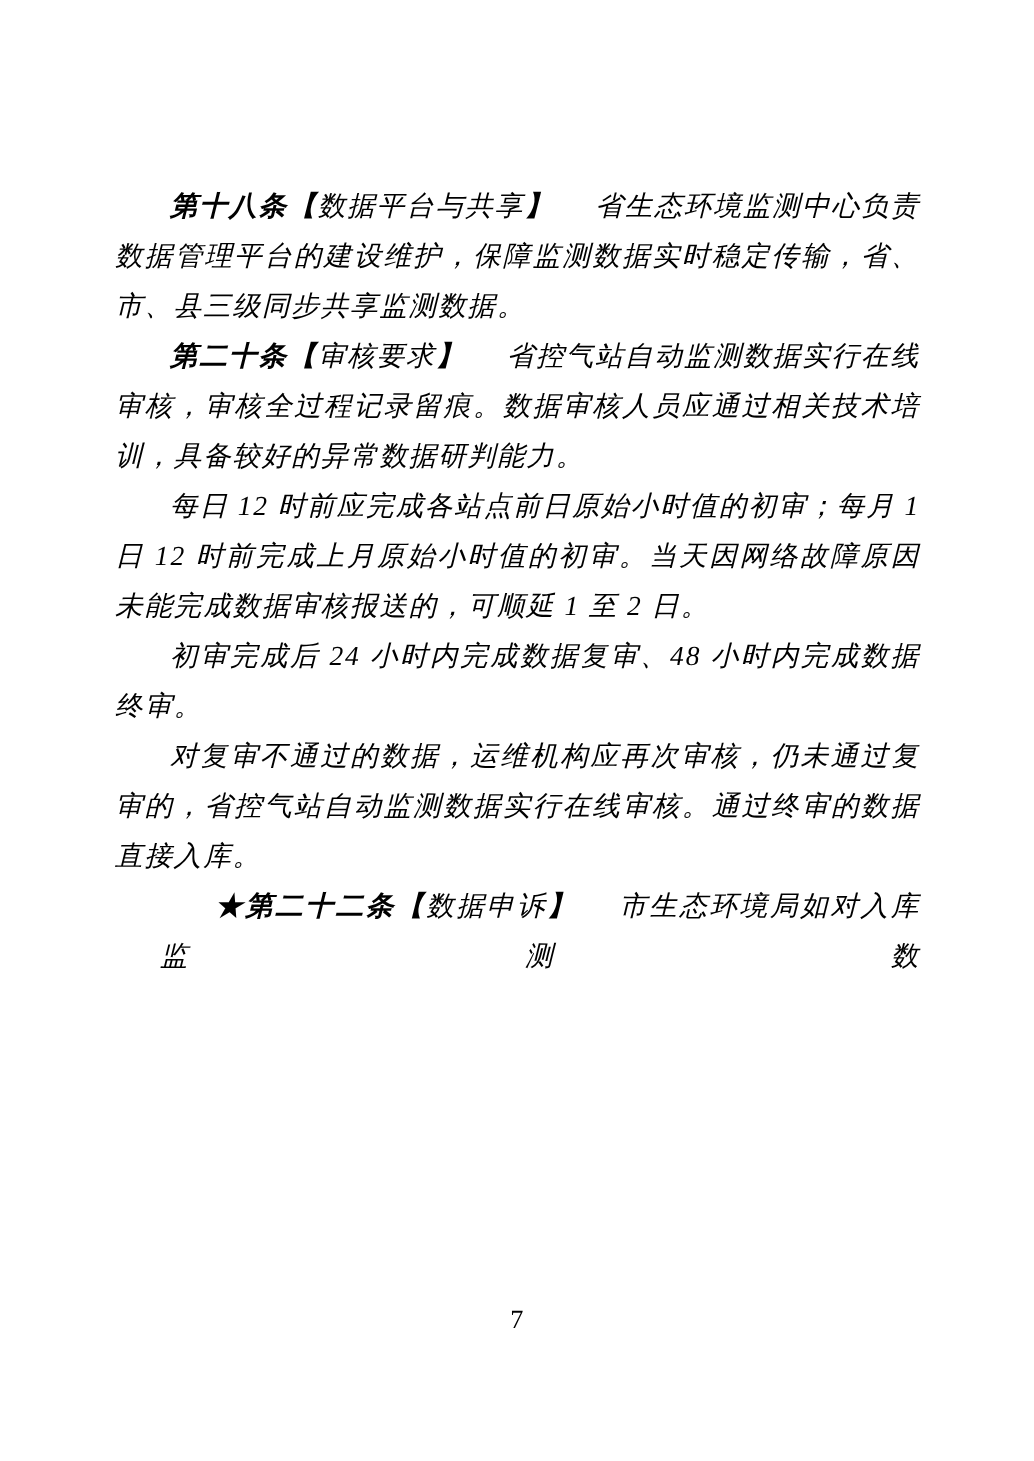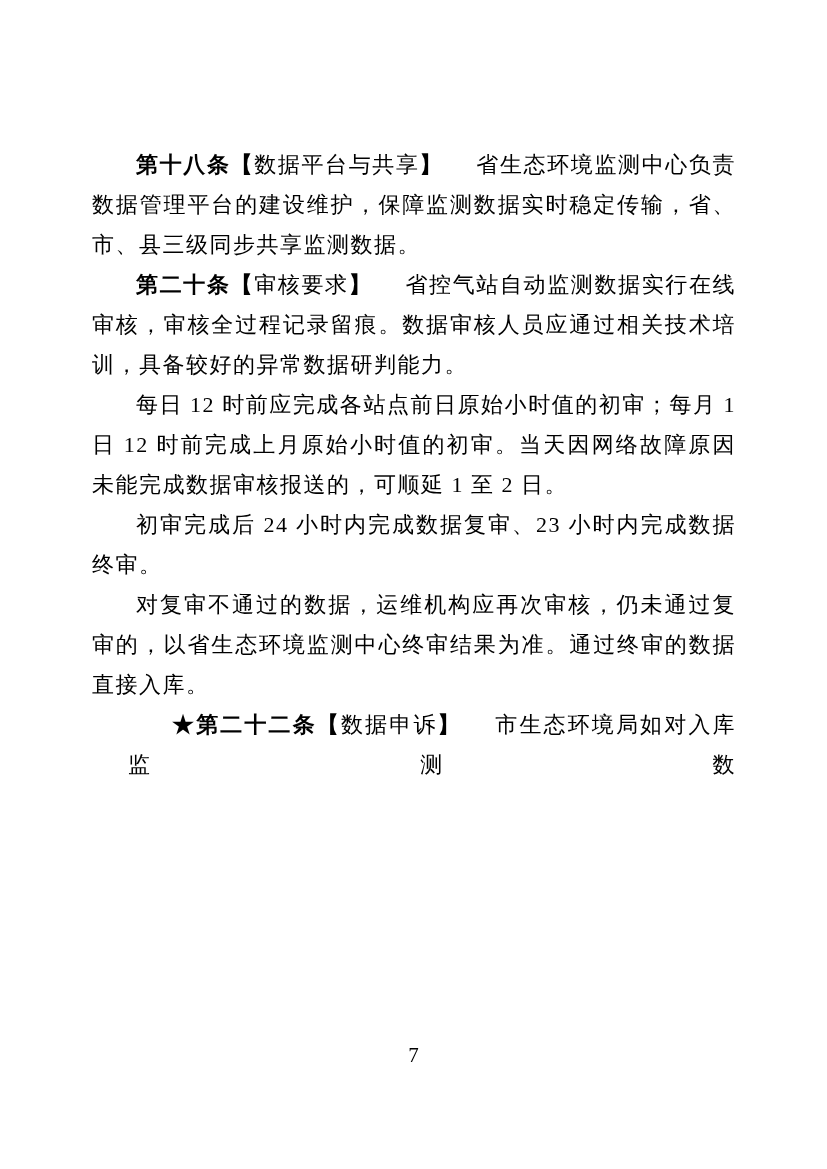--- a/index.html
+++ b/index.html
@@ -23,20 +23,21 @@
     width: 644px;
   }
   p.doc {
     margin: 0;
     padding: 0;
     font-size: 22px;
     line-height: 40px;
     letter-spacing: 1.5px;
     text-align: justify;
     text-indent: 44px;
+    font-style: italic;
   }
   p.doc.justify-last {
     text-align-last: justify;
     margin-left: 36px;
   }
   .hei {
     font-weight: 700;
   }
   .kai {
     font-weight: 400;
@@ -63,22 +64,22 @@
   <div class="content">
 
     <p class="doc"><span class="hei">第十八条</span><span class="hei">【</span><span class="kai">数据平台与共享</span><span class="hei">】</span><span class="gap"></span><span>省生态环境监测中心负责数据管理平台的建设维护，保障监测数据实时稳定传输，省、市、县三级同步共享监测数据。</span></p>
 
 
     <p class="doc"><span class="hei">第二十条</span><span class="hei">【</span><span class="kai">审核要求</span><span class="hei">】</span><span class="gap"></span><span>省控气站自动监测数据实行在线审核，审核全过程记录留痕。数据审核人员应通过相关技术培训，具备较好的异常数据研判能力。</span></p>
 
 
     <p class="doc">每日 12 时前应完成各站点前日原始小时值的初审；每月 1 日 12 时前完成上月原始小时值的初审。当天因网络故障原因未能完成数据审核报送的，可顺延 1 至 2 日。</p>
 
-    <p class="doc">初审完成后 24 小时内完成数据复审、23 小时内完成数据终审。</p>
+    <p class="doc">初审完成后 24 小时内完成数据复审、48 小时内完成数据终审。</p>
 
-    <p class="doc">对复审不通过的数据，运维机构应再次审核，仍未通过复审的，以省生态环境监测中心终审结果为准。通过终审的数据直接入库。</p>
+    <p class="doc">对复审不通过的数据，运维机构应再次审核，仍未通过复审的，省控气站自动监测数据实行在线审核。通过终审的数据直接入库。</p>
 
     <p class="doc justify-last"><span class="hei">★</span><span class="hei">第二十二条</span><span class="hei">【</span><span class="kai">数据申诉</span><span class="hei">】</span><span class="gap"></span><span>市生态环境局如对入库监测数</span></p>
 
   </div>
 
   <div class="page-number">7</div>
 </div>
 
 </body></html>

